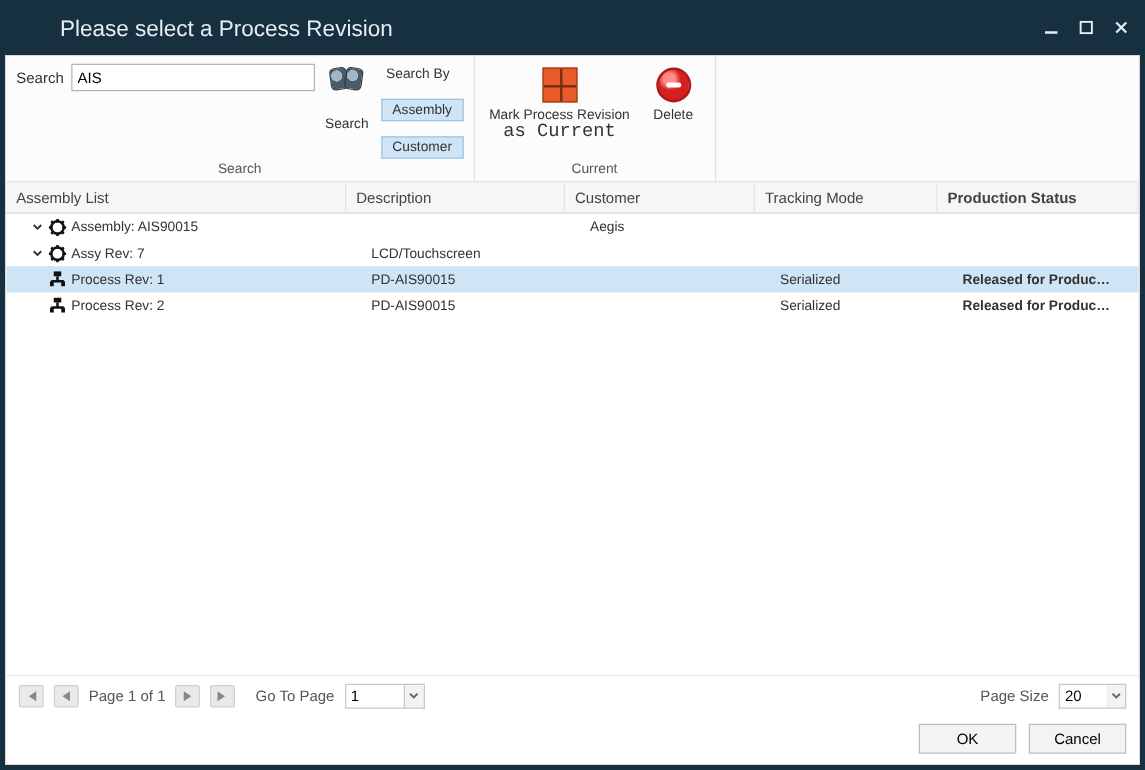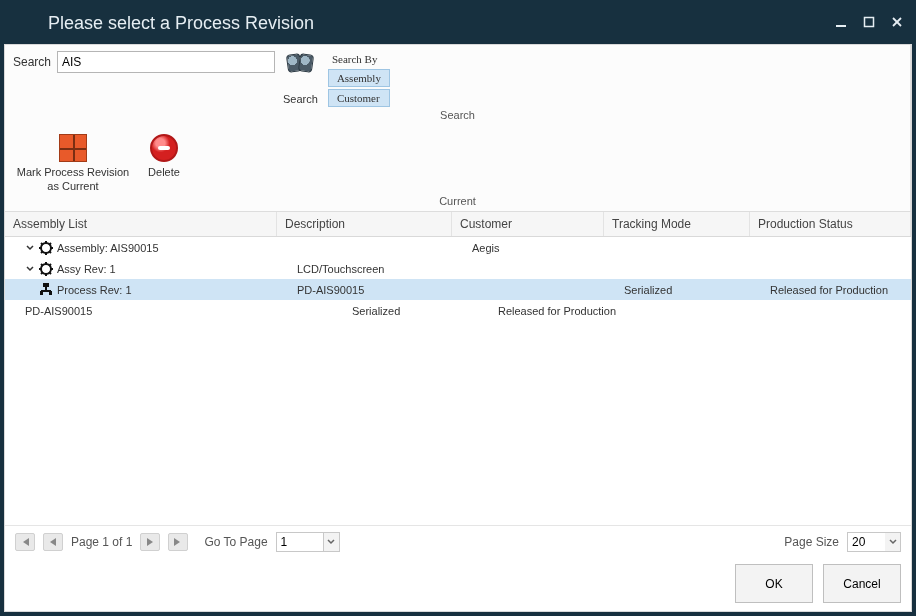--- a/index.html
+++ b/index.html
@@ -47,21 +47,20 @@
     display: flex; flex-direction: column;
     border: 1px solid #d9d9d9;
   }
 
   
   .ribbon {
     display: flex;
     align-items: stretch;
     border-bottom: 1px solid #ddd;
     background: #fcfcfc;
-    flex-direction: column;
   }
   .ribbon-group {
     display: flex; flex-direction: column;
     border-right: 1px solid #e0e0e0;
     padding: 4px 8px 2px 8px;
   }
   .ribbon-group .group-body {
     flex: 1;
     display: flex; align-items: flex-start;
   }
@@ -72,21 +71,21 @@
     padding: 2px 0 2px 0;
   }
 
   
   .search-inner {
     display: flex; align-items: flex-start; gap: 6px;
     padding-top: 2px;
   }
   .search-label { padding-top: 4px; color: #333; }
   .search-input {
-    width: 218px; height: 22px;
+    width: 195px; height: 22px;
     border: 1px solid #b5b5b5;
     background: #fff;
     padding: 2px 4px;
     font: inherit;
   }
   .search-btn-col {
     display: flex; flex-direction: column; align-items: center;
     gap: 2px;
     padding: 0 2px;
     cursor: pointer;
@@ -100,23 +99,22 @@
     width: 12px; height: 16px;
     background: radial-gradient(circle at 40% 35%, #9fb7c6 0 35%, #4a5a66 36% 100%);
     border: 1px solid #2c3a44;
     border-radius: 4px;
     top: 3px;
   }
   .binoc::before { left: 1px; transform: rotate(-8deg); }
   .binoc::after  { right: 1px; transform: rotate(8deg); }
 
   .searchby-col {
-    display: flex; flex-direction: column; gap: 2px;
+    display: flex; flex-direction: column; gap: 12px;
     padding-left: 2px;
-    font-family: Liberation Serif, serif;
   }
   .searchby-title { font-size: 11px; color: #333; padding: 2px 4px; }
   .pill {
     background: #cfe4f5;
     border: 1px solid #9ec5e3;
     padding: 2px 8px;
     font-size: 11px;
     cursor: pointer;
   }
 
@@ -127,21 +125,21 @@
   }
   .big-btn {
     display: flex; flex-direction: column; align-items: center;
     width: 120px;
     cursor: pointer;
     text-align: center;
     padding: 2px 2px 0 2px;
   }
   .big-btn.narrow { width: 50px; }
   .big-btn .cap1 { font-size: 11px; line-height: 14px; margin-top: 2px; color: #333; }
-  .big-btn .cap2 { font-size: 11px; line-height: 14px; color: #333; }
+  .big-btn .cap2 { font-size: 15px; line-height: 14px; color: #333; font-family: Liberation Mono, monospace; }
   .icon-box {
     width: 30px; height: 30px;
     display: flex; align-items: center; justify-content: center;
   }
   .mark-icon {
     width: 28px; height: 28px;
     background: #e85a2a;
     border: 1px solid #a23b17;
     position: relative;
   }
@@ -194,21 +192,21 @@
   .row .cell {
     padding: 2px 20px;
     font-size: 11px;
     white-space: nowrap;
     overflow: hidden; text-overflow: ellipsis;
   }
   .col-asm { width: 272px; display: flex; align-items: center; gap: 4px; }
   .col-desc { width: 175px; }
   .col-cust { width: 152px; }
   .col-track { width: 146px; }
-  .col-prod { flex: 1; }
+  .col-prod { flex: 1; font-weight: bold; }
 
   .expander {
     width: 10px; height: 10px;
     display: inline-flex; align-items: center; justify-content: center;
     cursor: pointer;
     color: #333;
   }
   .expander svg { width: 8px; height: 8px; display: block; }
 
   .tree-icon {
@@ -256,21 +254,21 @@
     padding: 1px 4px; font: inherit; background: #fff;
   }
 
   
   .footer {
     display: flex; justify-content: flex-end; gap: 10px;
     padding: 6px 10px 8px 10px;
     background: #fff;
   }
   .dlg-btn {
-    min-width: 78px; height: 39px;
+    min-width: 78px; height: 24px;
     background: #f3f3f3;
     border: 1px solid #bfbfbf;
     font: inherit;
     cursor: pointer;
   }
 </style>
 </head>
 <body>
 
 <div class="window">
@@ -376,21 +374,21 @@
               <span class="expander">
                 <svg viewBox="0 0 8 8">
                   <path d="M1 2l3 3 3-3" fill="none" stroke="#333" stroke-width="1.5"></path>
                 </svg>
               </span>
               <span class="tree-icon">
                 <svg class="gear-svg" viewBox="0 0 14 14">
                   <use href="#gear-sym"></use>
                 </svg>
               </span>
-              <span>Assy Rev: 1</span>
+              <span>Assy Rev: 7</span>
             </div>
             <div class="cell col-desc">LCD/Touchscreen</div>
             <div class="cell col-cust"></div>
             <div class="cell col-track"></div>
             <div class="cell col-prod"></div>
           </div>
           <div class="row selected">
             <div class="cell col-asm indent-2">
               <span class="expander" style="visibility: hidden;">
                 <svg viewBox="0 0 8 8"></svg>
@@ -401,20 +399,31 @@
                 </svg>
               </span>
               <span>Process Rev: 1</span>
             </div>
             <div class="cell col-desc">PD-AIS90015</div>
             <div class="cell col-cust"></div>
             <div class="cell col-track">Serialized</div>
             <div class="cell col-prod">Released for Production</div>
           </div>
           <div class="row">
+            <div class="cell col-asm indent-2">
+              <span class="expander" style="visibility: hidden;">
+                <svg viewBox="0 0 8 8"></svg>
+              </span>
+              <span class="tree-icon">
+                <svg class="proc-svg" viewBox="0 0 12 14">
+                  <use href="#proc-sym"></use>
+                </svg>
+              </span>
+              <span>Process Rev: 2</span>
+            </div>
             <div class="cell col-desc">PD-AIS90015</div>
             <div class="cell col-cust"></div>
             <div class="cell col-track">Serialized</div>
             <div class="cell col-prod">Released for Production</div>
           </div>
         </div>
     </div>
 
     <div class="pager">
       <div class="nav-btn">

